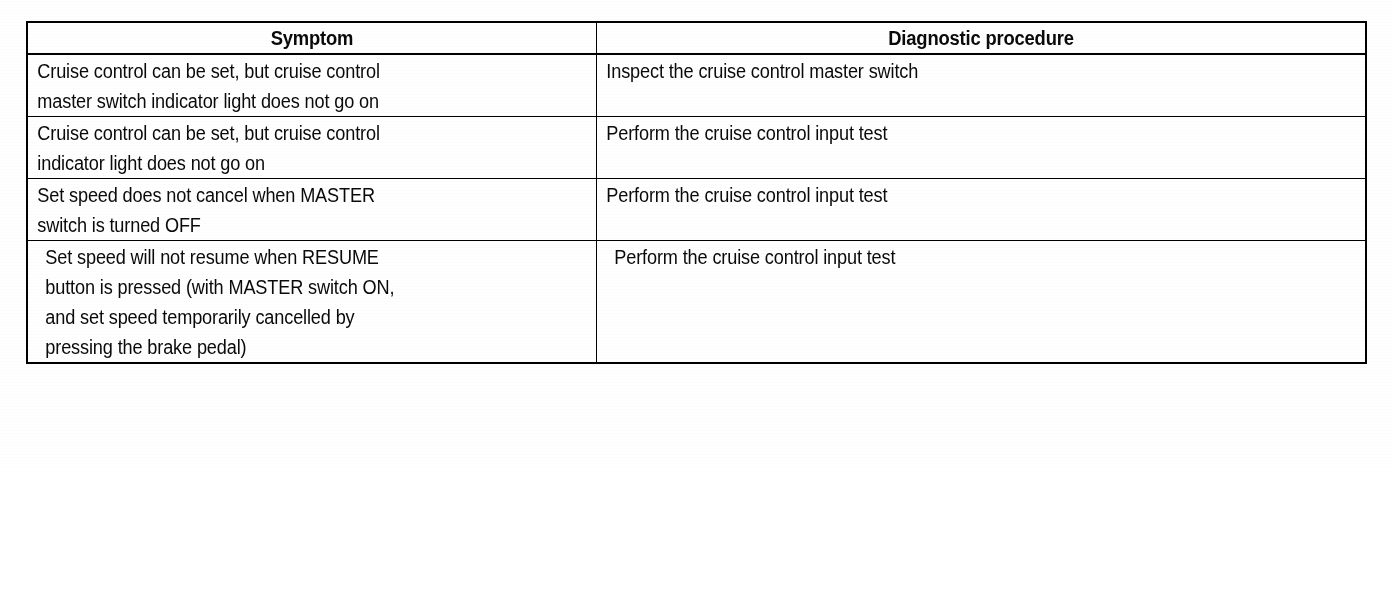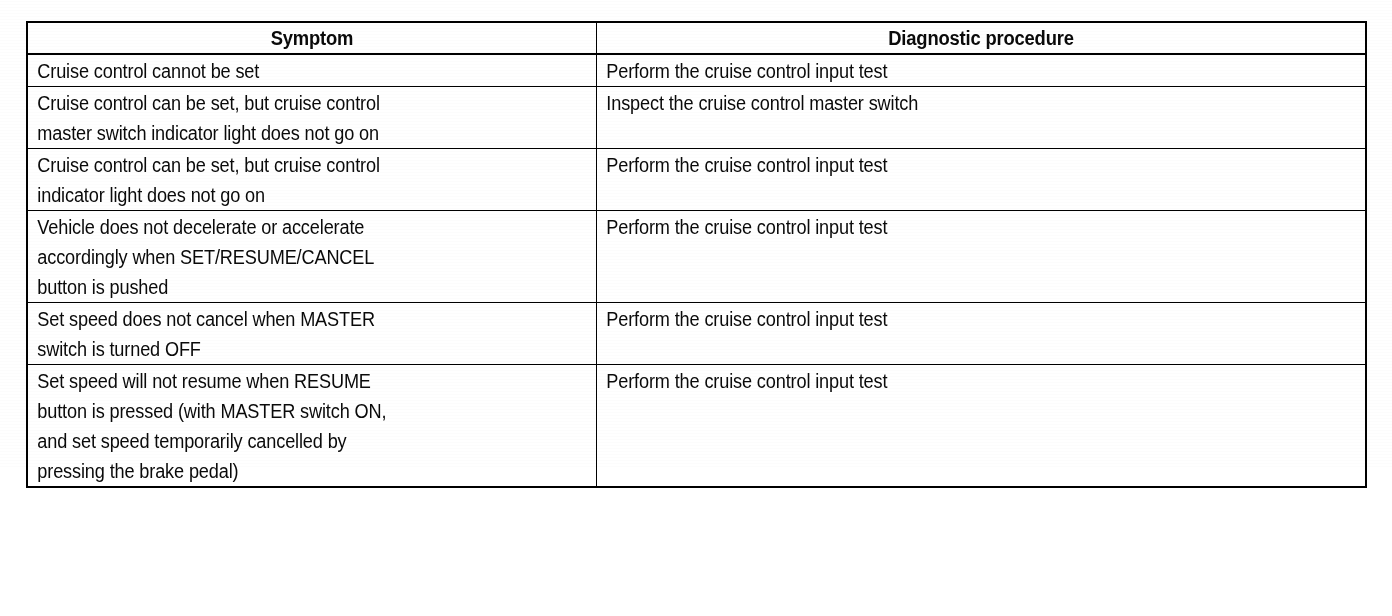--- a/index.html
+++ b/index.html
@@ -81,21 +81,21 @@
   }
 
   
   .r1 td { height: 30px; }
   .r2 td { height: 60px; }
   .r3 td { height: 60px; }
   .r4 td { height: 88px; }
   .r5 td { height: 62px; }
   .r6 td { height: 60px; }
   .r7 td { height: 60px; }
-  .r8 td { height: 120px; }
+  .r8 td { height: 120px; padding-left: 8px; }
 
   
   .scan-noise {
     position: absolute;
     inset: 0;
     pointer-events: none;
     opacity: 0.05;
     background:
       repeating-linear-gradient(0deg,
         rgba(0,0,0,0.5) 0px,
@@ -120,28 +120,20 @@
           <span class="cell-text">Symptom</span>
         </th>
         <th>
           <span class="cell-text">Diagnostic procedure</span>
         </th>
       </tr>
     </thead>
 
     <tbody>
 
-      <tr class="body-row r1">
-        <td>
-          <span class="cell-text">Cruise control cannot be set</span>
-        </td>
-        <td>
-          <span class="cell-text">Perform the cruise control input test</span>
-        </td>
-      </tr>
 
       <tr class="body-row r2">
         <td>
           <span class="cell-text">Cruise control can be set, but cruise control
 master switch indicator light does not go on</span>
         </td>
         <td>
           <span class="cell-text">Inspect the cruise control master switch</span>
         </td>
       </tr>
@@ -149,30 +141,20 @@
       <tr class="body-row r3">
         <td>
           <span class="cell-text">Cruise control can be set, but cruise control
 indicator light does not go on</span>
         </td>
         <td>
           <span class="cell-text">Perform the cruise control input test</span>
         </td>
       </tr>
 
-      <tr class="body-row r4">
-        <td>
-          <span class="cell-text">Vehicle does not decelerate or accelerate
-accordingly when SET/RESUME/CANCEL
-button is pushed</span>
-        </td>
-        <td>
-          <span class="cell-text">Perform the cruise control input test</span>
-        </td>
-      </tr>
 
 
       <tr class="body-row r6">
         <td>
           <span class="cell-text">Set speed does not cancel when MASTER
 switch is turned OFF</span>
         </td>
         <td>
           <span class="cell-text">Perform the cruise control input test</span>
         </td>

